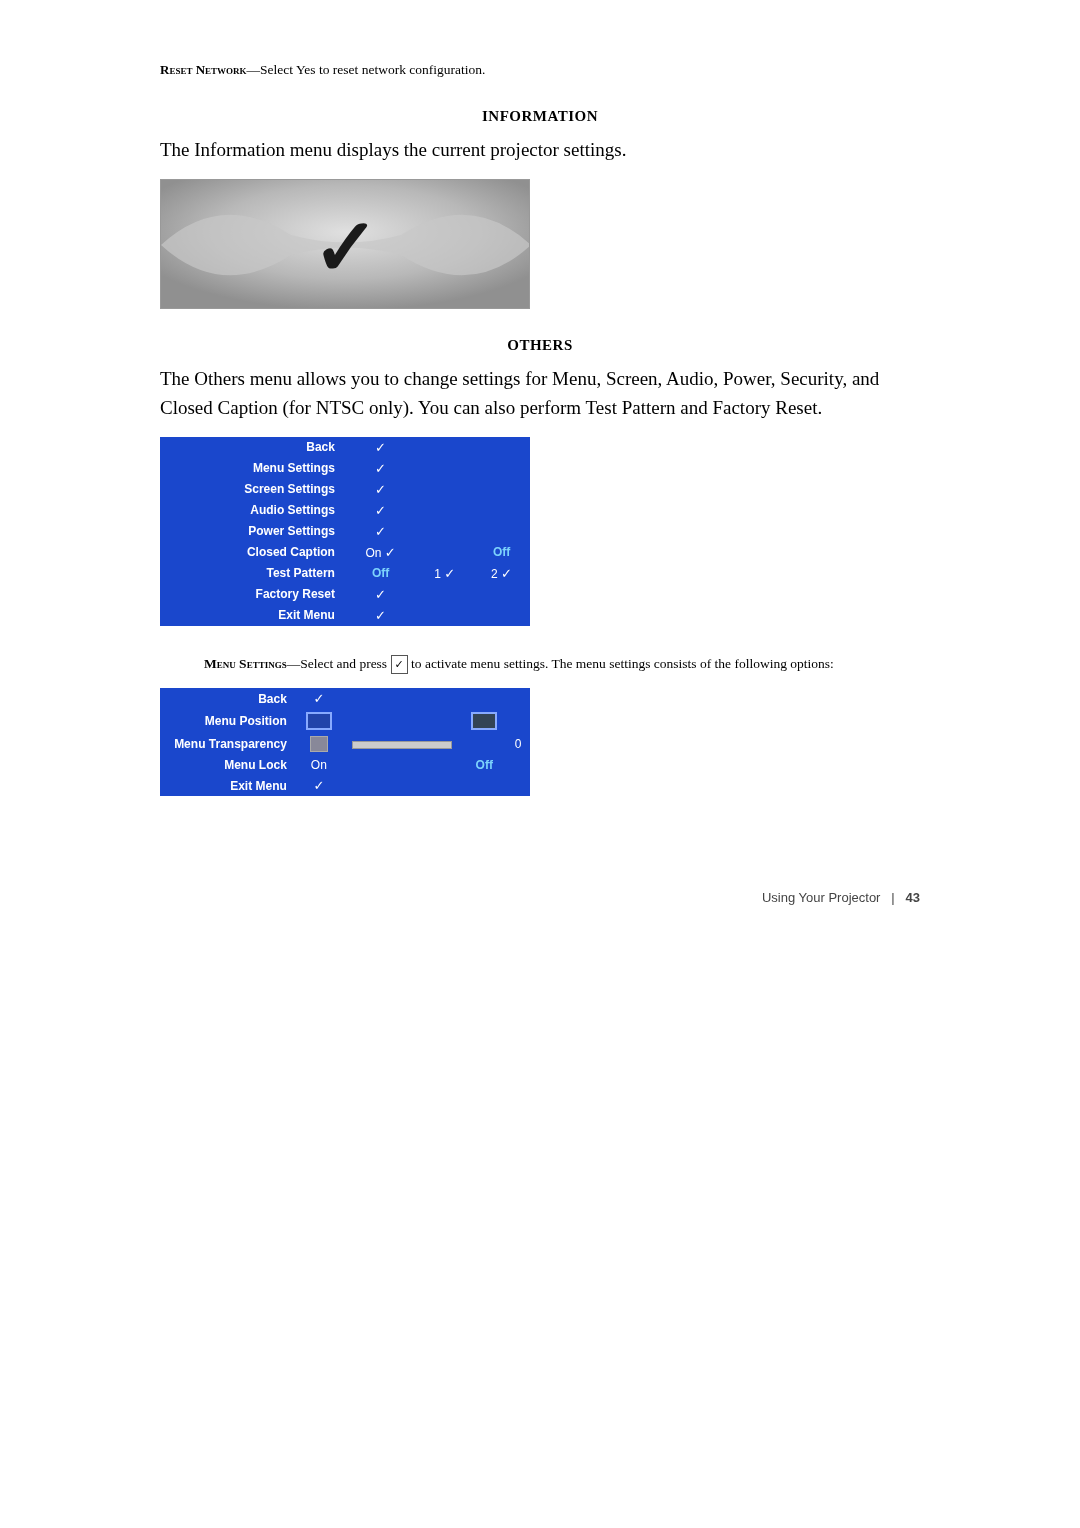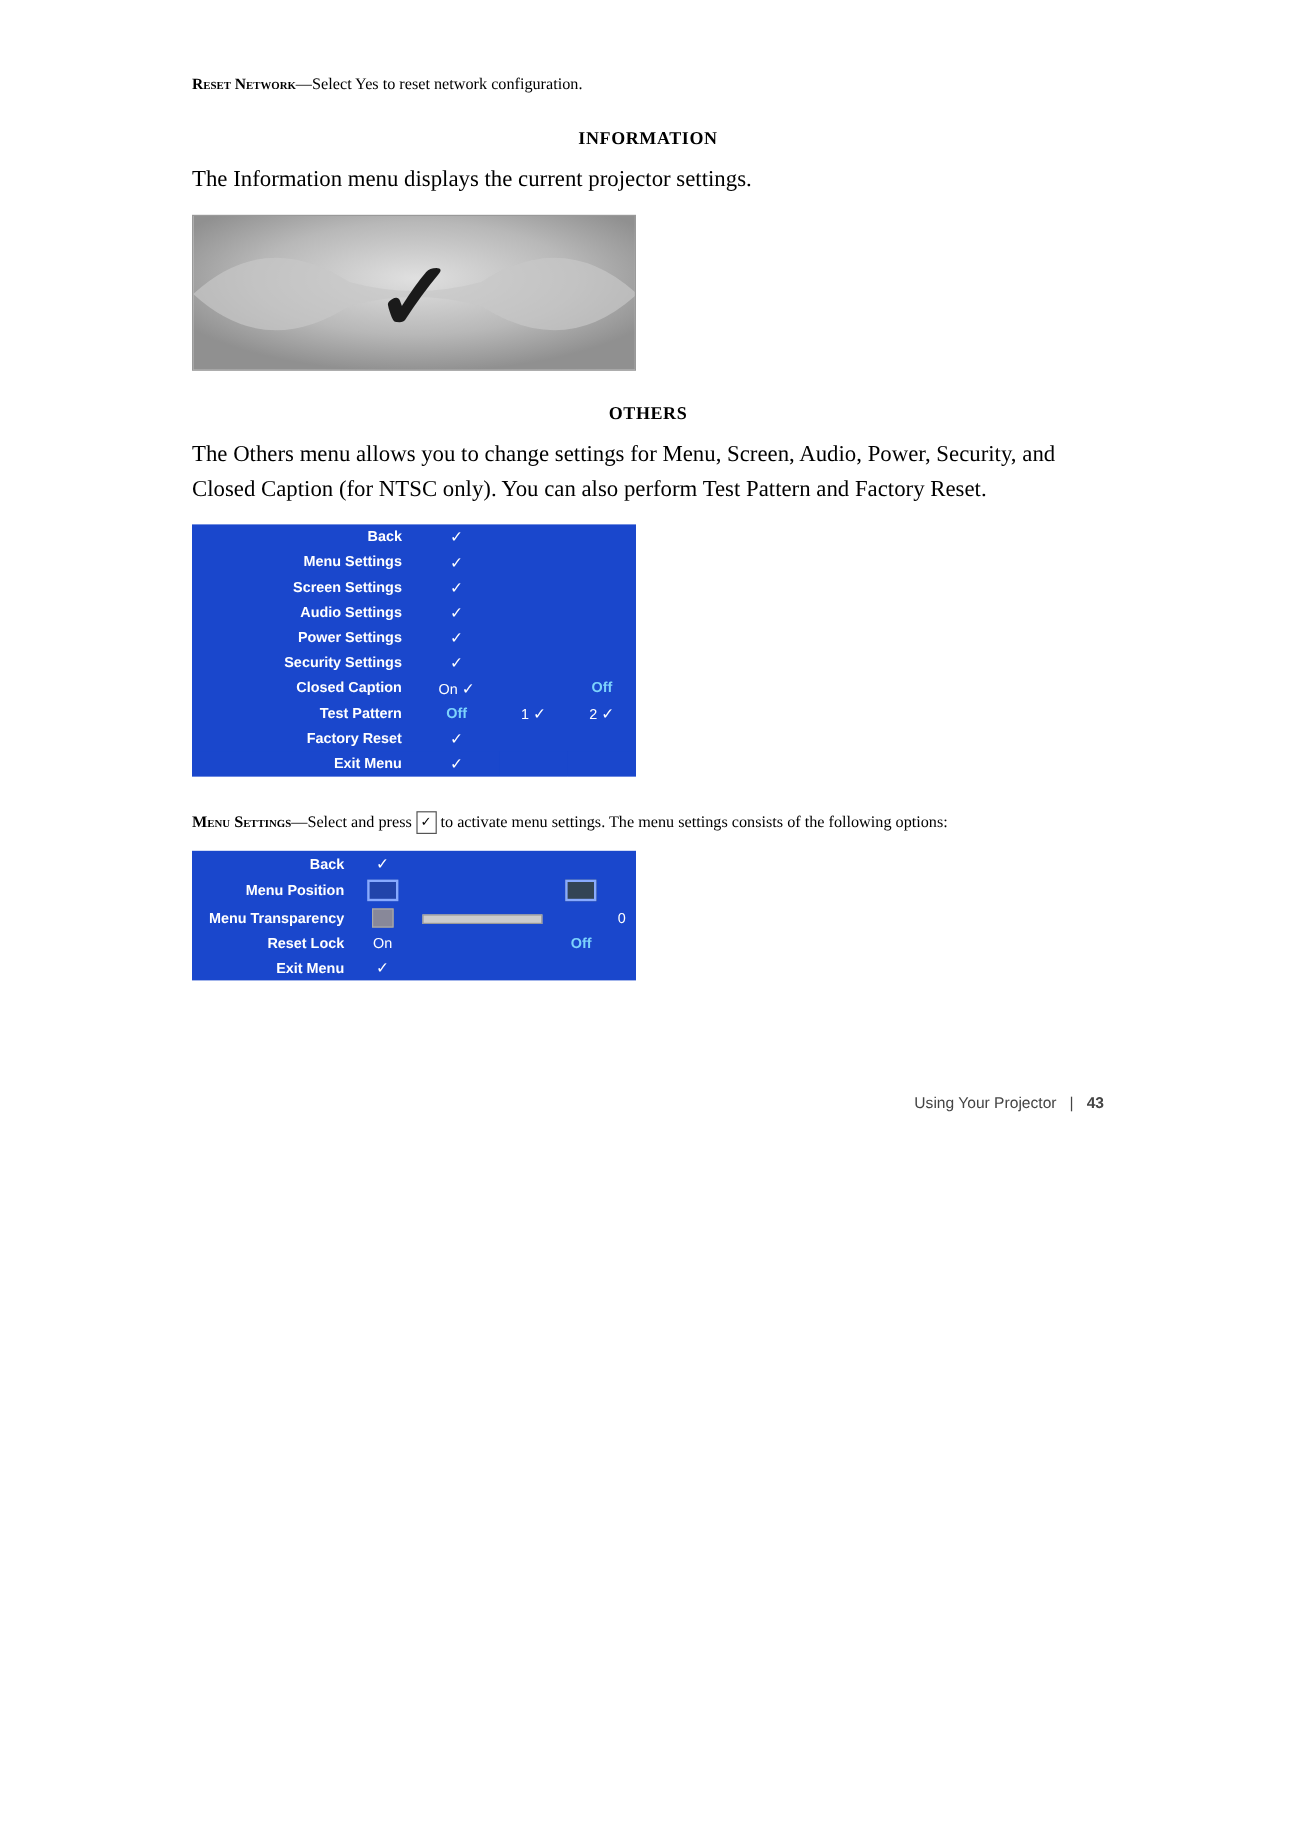--- a/index.html
+++ b/index.html
@@ -94,20 +94,21 @@
 
     
     .section-block {
       margin-bottom: 28px;
     }
 
     .menu-settings-inline {
       font-size: 13.5px;
       line-height: 1.55;
       margin-bottom: 14px;
+      margin-left: 44px;
     }
 
     .menu-settings-inline .label-small-caps {
       font-variant: small-caps;
       font-weight: bold;
     }
 
     
     .osd-table-small {
       border-collapse: collapse;
@@ -198,26 +199,20 @@
         <td></td>
       </tr>
       <tr>
         <td class="row-label">Audio Settings</td>
         <td><span class="check-mark">✓</span></td>
         <td></td>
         <td></td>
       </tr>
       <tr>
         <td class="row-label">Power Settings</td>
-        <td><span class="check-mark">✓</span></td>
-        <td></td>
-        <td></td>
-      </tr>
-      <tr>
-        <td class="row-label">Security Settings</td>
         <td><span class="check-mark">✓</span></td>
         <td></td>
         <td></td>
       </tr>
       <tr>
         <td class="row-label">Closed Caption</td>
         <td>On <span class="check-mark">✓</span></td>
         <td></td>
         <td><span class="yellow-text">Off</span></td>
       </tr>
@@ -279,21 +274,21 @@
         </td>
         <td>
           <span style="display:inline-block;width:100px;height:8px;background:#ccc;border:1px solid #999;vertical-align:middle;position:relative;">
             <span style="display:block;width:0%;height:100%;background:#6688ee;"></span>
           </span>
         </td>
         <td></td>
         <td>0</td>
       </tr>
       <tr>
-        <td class="row-label">Reset Lock</td>
+        <td class="row-label">Menu Lock</td>
         <td>On</td>
         <td></td>
         <td><span class="yellow-text">Off</span></td>
         <td></td>
       </tr>
       <tr>
         <td class="row-label">Exit Menu</td>
         <td><span class="check-mark">✓</span></td>
         <td></td>
         <td></td>

